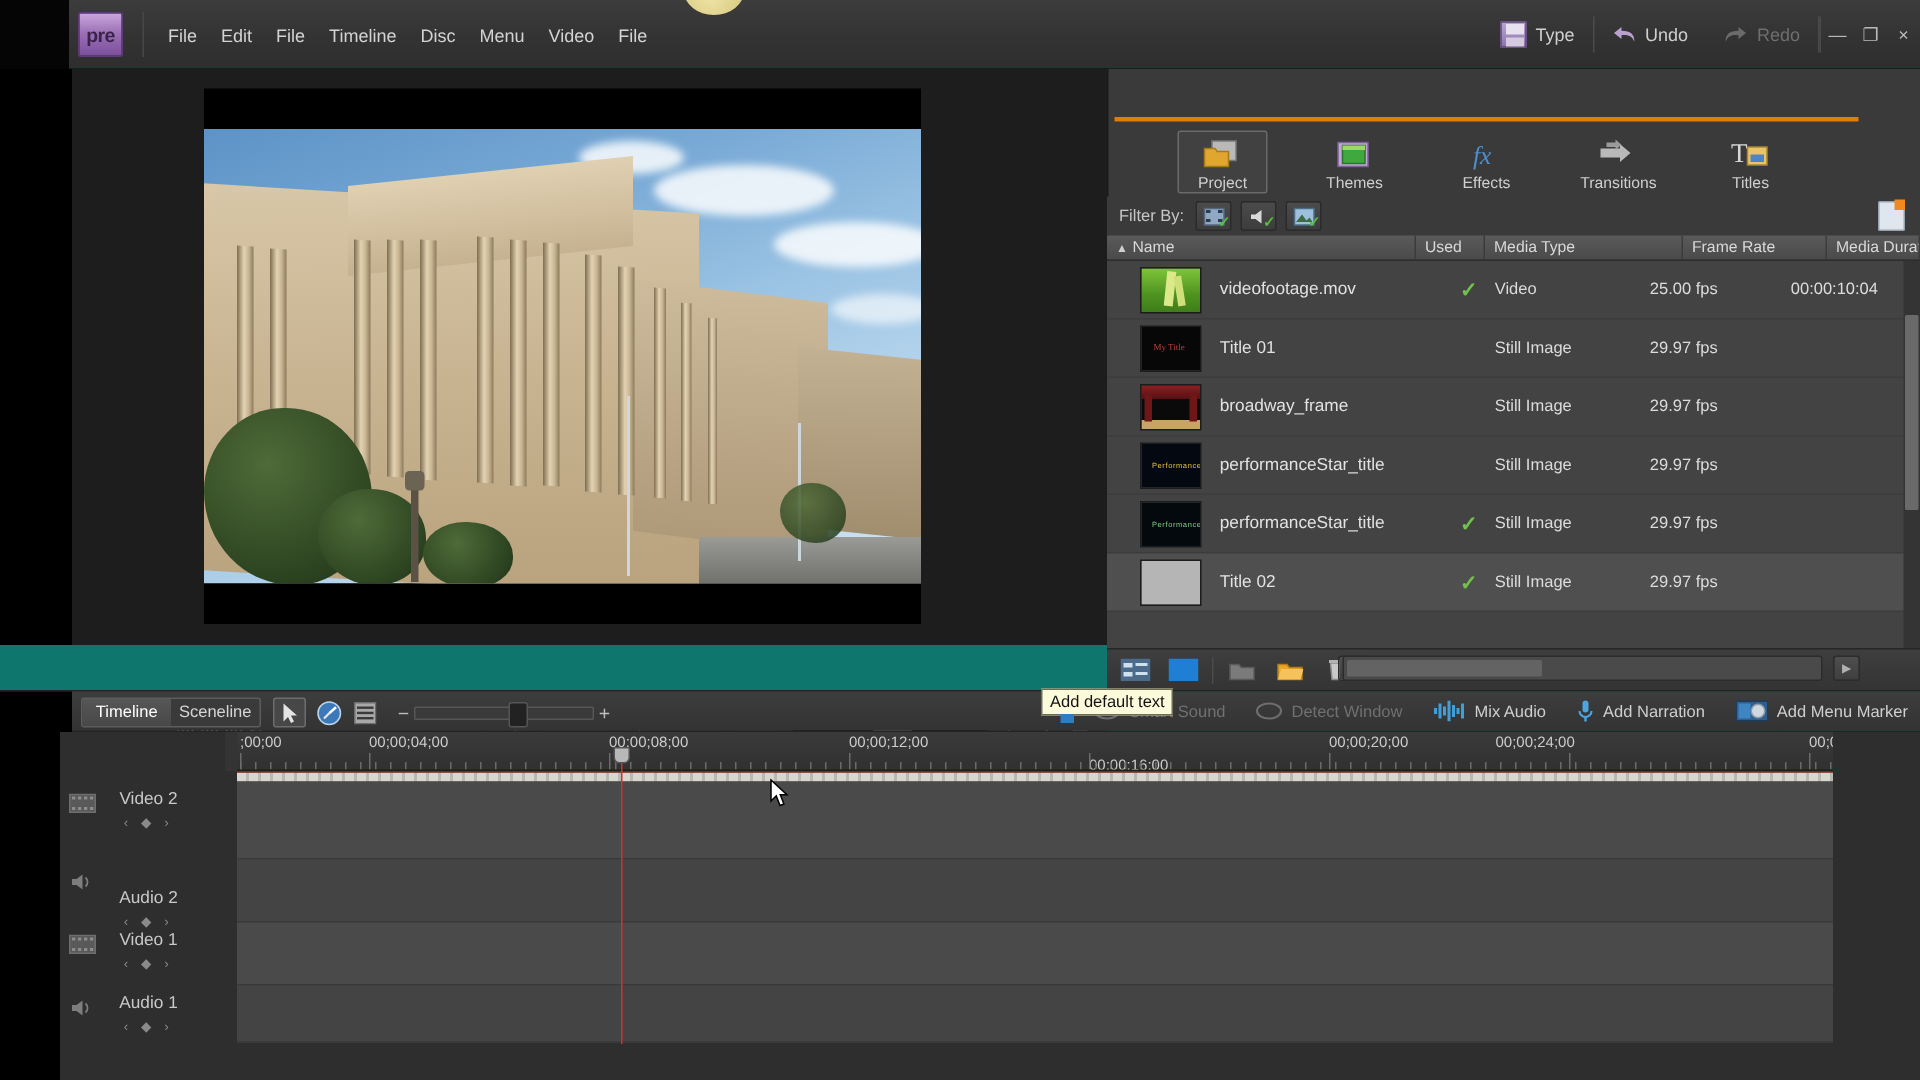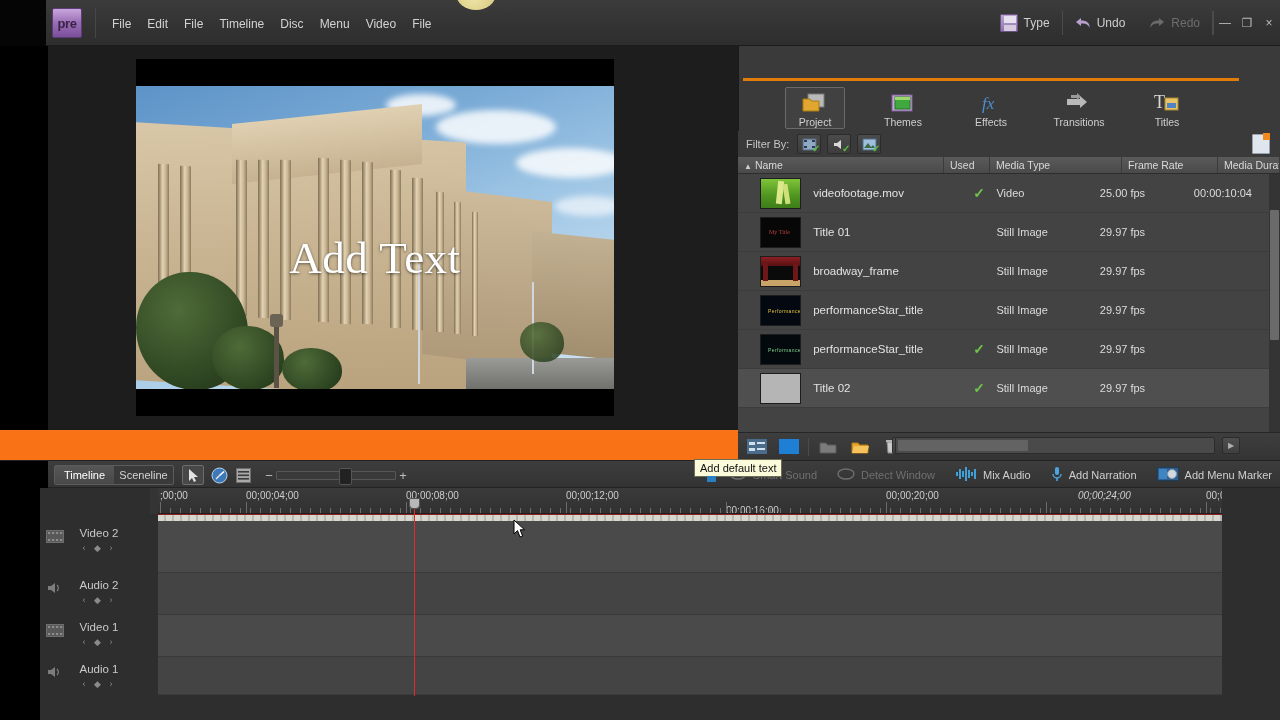--- a/index.html
+++ b/index.html
@@ -2,21 +2,21 @@
 <html><head>
 <meta charset="utf-8">
 <style>
   * { box-sizing: border-box; margin: 0; padding: 0; }
   html, body {
     width: 1280px; height: 720px;
     background: #000; overflow: hidden;
     font-family: "Liberation Sans", sans-serif;
     -webkit-font-smoothing: antialiased;
   }
-  #app { position: relative; width: 1280px; height: 720px; background: #f97316; }
+  #app { position: relative; width: 1280px; height: 720px; background: #0f766e; }
 
   
   .menubar {
     position: absolute; left: 0; top: 0; width: 1280px; height: 46px;
     background: linear-gradient(180deg,#3c3c3c 0%, #333 55%, #2e2e2e 100%);
     border-bottom: 1px solid #1c1c1c;
   }
   .menubar::before{
     content:""; position:absolute; left:0; top:0; width:46px; height:46px;
     background:#050505;
@@ -296,21 +296,20 @@
         <div class="road" style="left:330px;top:272px;width:160px;height:32px;"></div>
         <div class="pole" style="left:282px;top:178px;height:120px;"></div>
         <div class="pole" style="left:396px;top:196px;height:92px;"></div>
         <div class="tree" style="left:0px;top:186px;width:112px;height:118px;"></div>
         <div class="tree" style="left:76px;top:240px;width:72px;height:64px;"></div>
         <div class="tree" style="left:146px;top:262px;width:60px;height:44px;"></div>
         <div class="tree" style="left:384px;top:236px;width:44px;height:40px;opacity:.85"></div>
         <div style="position:absolute;left:138px;top:236px;width:5px;height:66px;background:#5a5245;"></div>
         <div style="position:absolute;left:134px;top:228px;width:13px;height:13px;background:#6b6354;border-radius:3px;"></div>
 
-        <div class="addtext">Add Text</div>
       </div>
     </div>
 
     <div class="transport">
       <div class="tc">00;00;08;15</div>
       <div id="transport-btns" style="display:flex;align-items:center;">
           <div class="tbtn">┳</div>
           <div class="tbtn">◀◀</div>
           <div class="tbtn">◀|</div>
           <div class="tbtn wide">▶</div>
@@ -618,21 +617,21 @@
         <div class="rlabel" style="left: 88px;">00;00;04;00</div>
         <div class="rtick" style="left: 88px; height: 11px;"></div>
         <div class="rlabel" style="left: 248px;">00;00;08;00</div>
         <div class="rtick" style="left: 248px; height: 11px;"></div>
         <div class="rlabel" style="left: 408px;">00;00;12;00</div>
         <div class="rtick" style="left: 408px; height: 11px;"></div>
         <div class="rlabel" style="left: 568px; margin-top: 15px;">00;00;16;00</div>
         <div class="rtick" style="left: 568px; height: 11px;"></div>
         <div class="rlabel" style="left: 728px;">00;00;20;00</div>
         <div class="rtick" style="left: 728px; height: 11px;"></div>
-        <div class="rlabel" style="left: 920px; font-style: italic;">00;00;24;00</div>
+        <div class="rlabel" style="left: 839px;">00;00;24;00</div>
         <div class="rtick" style="left: 888px; height: 11px;"></div>
         <div class="rlabel" style="left: 1048px;">00;00;28;00</div>
         <div class="rtick" style="left: 1048px; height: 11px;"></div>
         <div class="rtick" style="left: 2px; height: 5px;"></div>
         <div class="rtick" style="left: 12px; height: 5px;"></div>
         <div class="rtick" style="left: 22px; height: 5px;"></div>
         <div class="rtick" style="left: 32px; height: 5px;"></div>
         <div class="rtick" style="left: 42px; height: 5px;"></div>
         <div class="rtick" style="left: 52px; height: 5px;"></div>
         <div class="rtick" style="left: 62px; height: 5px;"></div>
@@ -752,21 +751,21 @@
               <rect x="6" y="2" width="2.2" height="2"></rect>
               <rect x="10" y="2" width="2.2" height="2"></rect>
               <rect x="14" y="2" width="2.2" height="2"></rect>
               <rect x="2" y="9" width="2.2" height="2"></rect>
               <rect x="6" y="9" width="2.2" height="2"></rect>
               <rect x="10" y="9" width="2.2" height="2"></rect>
               <rect x="14" y="9" width="2.2" height="2"></rect>
             </g>
           </svg></div>
         <div class="trackbg" style="top: 52px; height: 42px; background: rgb(68, 68, 68);"></div>
-        <div class="thead" style="top: 58px;">
+        <div class="thead" style="top: 72px;">
           <div class="thname">Audio 2</div>
           <div class="keynav">‹ ◆ ›</div>
         </div>
         <div class="ticon" style="top: 60px;"><svg width="18" height="14" viewBox="0 0 18 14">
             <path d="M2 5 L5 5 L9 2 L9 12 L5 9 L2 9 Z" fill="#7d7d7d"></path>
             <path d="M11 4 a4 4 0 0 1 0 6" stroke="#7d7d7d" stroke-width="1.2" fill="none"></path>
           </svg></div>
         <div class="trackbg" style="top: 94px; height: 42px;"></div>
         <div class="thead" style="top: 100px;">
           <div class="thname">Video 1</div>

